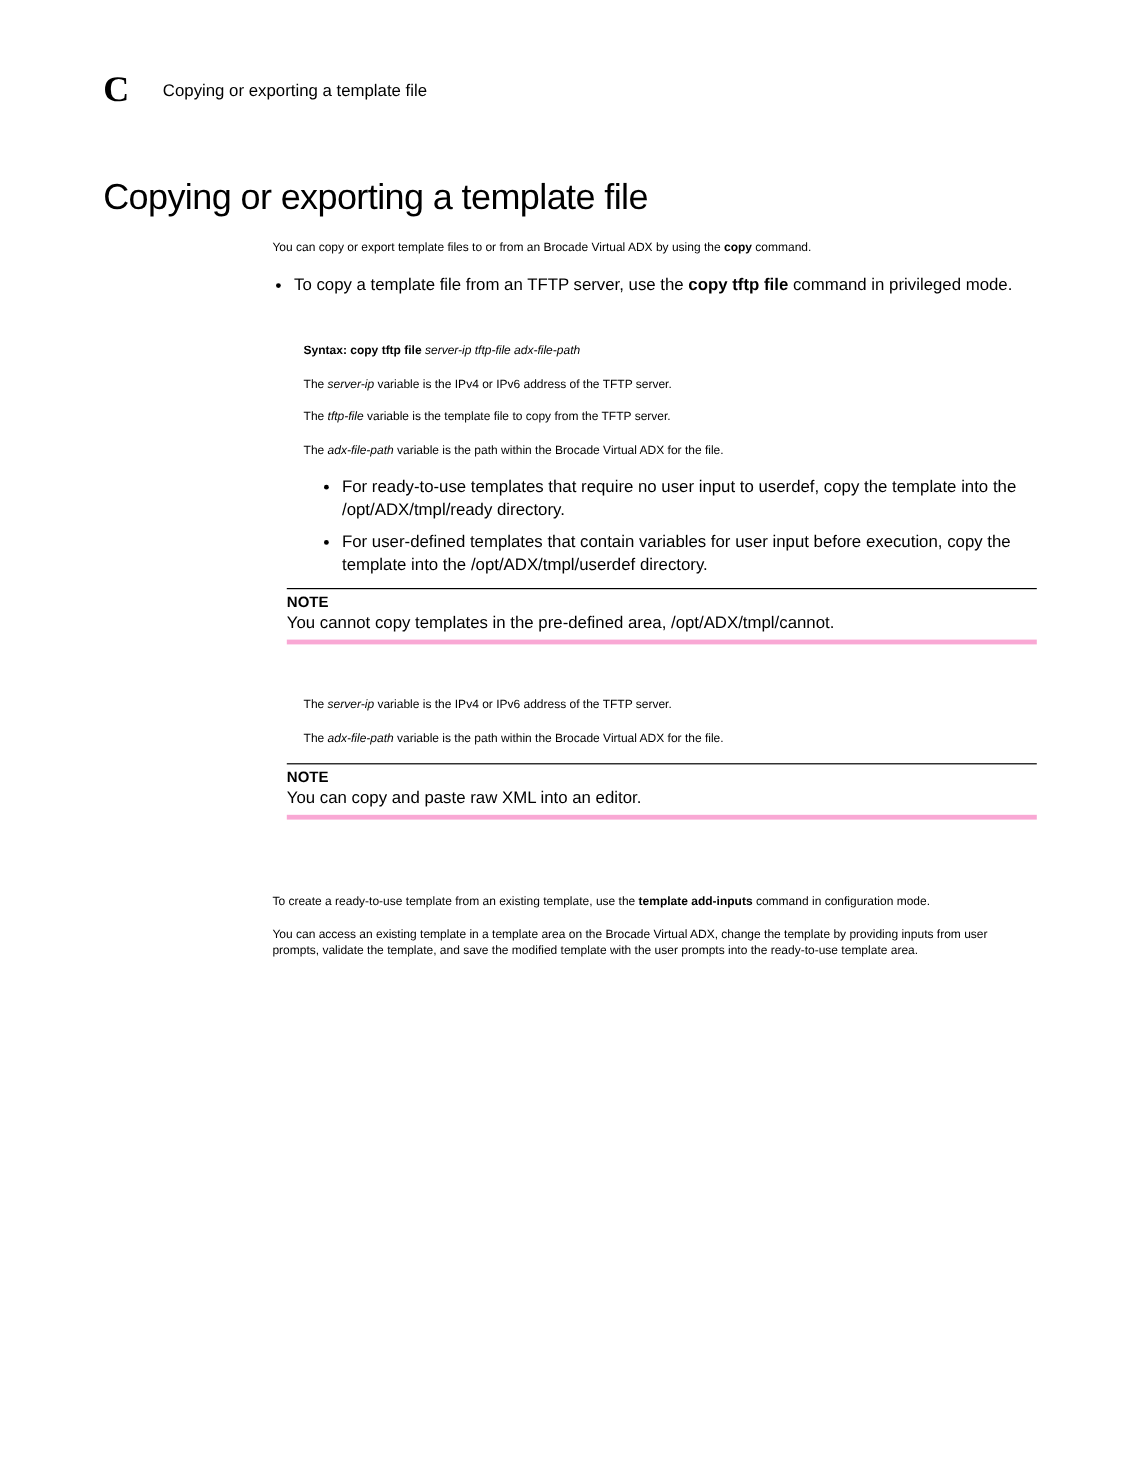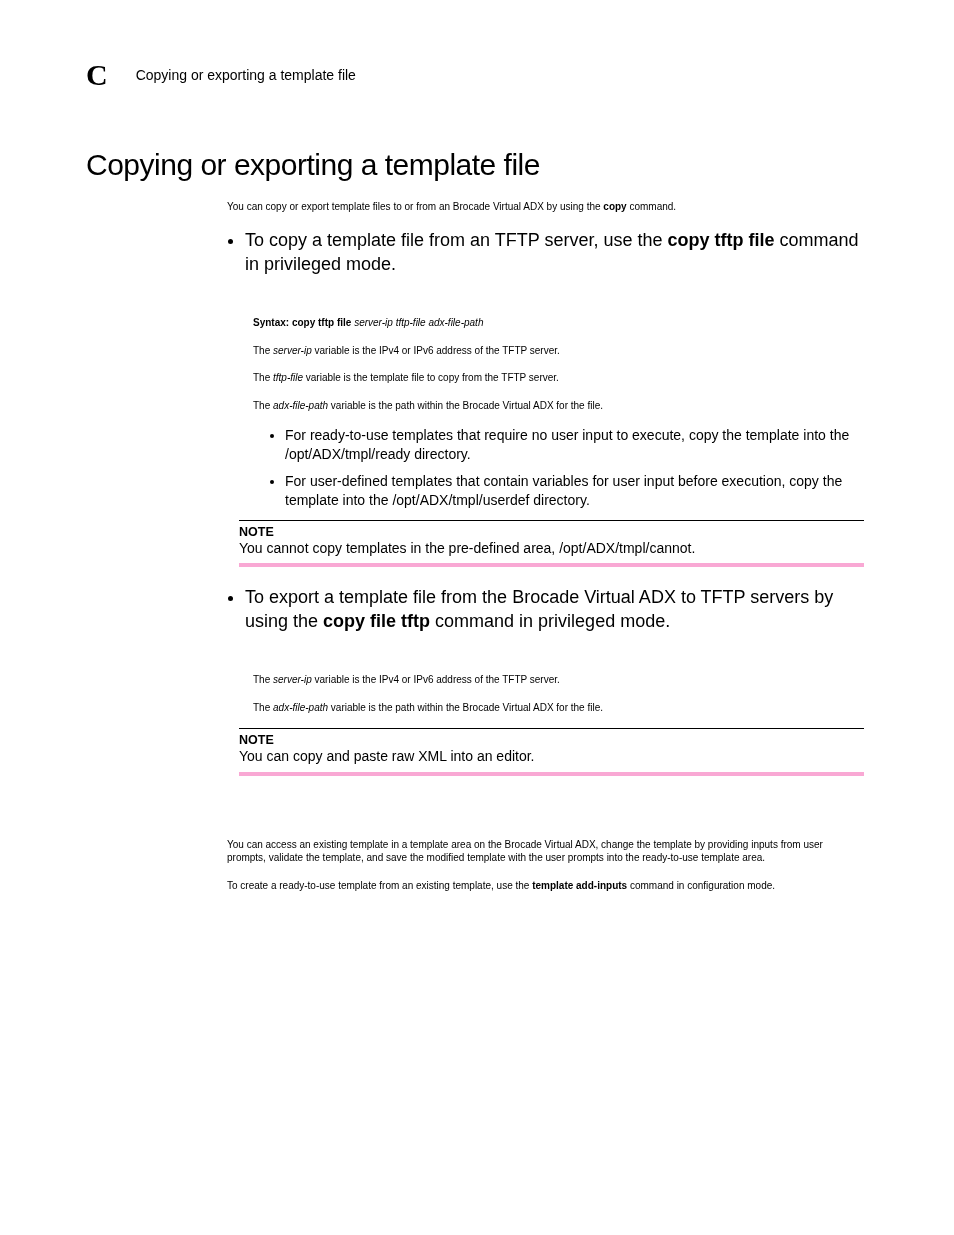--- a/index.html
+++ b/index.html
@@ -38,21 +38,21 @@
     font-family: Arial, Helvetica, sans-serif;
     font-stretch: condensed;
     font-weight: 400;
     font-size: 30px;
     letter-spacing: -0.5px;
     margin: 0 0 18px 0;
   }
   .body-indent { margin-left: 141px; width: 637px; }
   p { font-size: 10px; line-height: 1.35; margin: 0 0 14px 0; }
   ul.bullets { list-style: disc; padding-left: 18px; margin: 0 0 14px 0; }
-  ul.bullets > li { font-size: 18px; line-height: 1.35; margin-bottom: 10px; }
+  ul.bullets > li { font-size: 14px; line-height: 1.35; margin-bottom: 10px; }
   ul.sub { list-style: disc; padding-left: 22px; margin: 0 0 10px 10px; }
   ul.sub > li { font-size: 14px; line-height: 1.35; margin-bottom: 8px; }
   .syntax-block { margin-left: 26px; }
   .note {
     border-top: 1.5px solid #000;
     border-bottom: 4px solid #f9a8d4;
     padding: 4px 0 6px 0;
     margin: 6px 0 18px 12px;
   }
   .note .note-label { font-size: 12.5px; font-weight: 700; }
@@ -94,35 +94,30 @@
         <span>The </span><span class="i">server-ip</span><span> variable is the IPv4 or IPv6 address of the TFTP server.</span>
       </p>
       <p>
         <span>The </span><span class="i">tftp-file</span><span> variable is the template file to copy from the TFTP server.</span>
       </p>
       <p>
         <span>The </span><span class="i">adx-file-path</span><span> variable is the path within the Brocade Virtual ADX for the file.</span>
       </p>
 
       <ul class="sub">
-        <li>For ready-to-use templates that require no user input to execute, copy the template into the /opt/ADX/tmpl/ready directory.</li>
+        <li>For ready-to-use templates that require no user input to userdef, copy the template into the /opt/ADX/tmpl/ready directory.</li>
         <li>For user-defined templates that contain variables for user input before execution, copy the template into the /opt/ADX/tmpl/userdef directory.</li>
       </ul>
     </div>
 
     <div class="note">
       <div class="note-label">NOTE</div>
       <div class="note-text">You cannot copy templates in the pre-defined area, /opt/ADX/tmpl/cannot.</div>
     </div>
 
-    <ul class="bullets">
-      <li>
-        <span>To export a template file from the Brocade Virtual ADX to TFTP servers by using the </span><span class="b">copy file tftp</span><span> command in privileged mode.</span>
-      </li>
-    </ul>
 
     <div class="gap-md"></div>
 
     <div class="syntax-block">
       <p>
         <span>The </span><span class="i">server-ip</span><span> variable is the IPv4 or IPv6 address of the TFTP server.</span>
       </p>
       <p>
         <span>The </span><span class="i">adx-file-path</span><span> variable is the path within the Brocade Virtual ADX for the file.</span>
       </p>
@@ -131,18 +126,18 @@
     <div class="note">
       <div class="note-label">NOTE</div>
       <div class="note-text">You can copy and paste raw XML into an editor.</div>
     </div>
   </div>
 
   <div class="gap-lg"></div>
 
 
   <div class="body-indent">
-    <p>You can access an existing template in a template area on the Brocade Virtual ADX, change the template by providing inputs from user prompts, validate the template, and save the modified template with the user prompts into the ready-to-use template area.</p>
     <p>
       <span>To create a ready-to-use template from an existing template, use the </span><span class="b">template add-inputs</span><span> command in configuration mode.</span>
     </p>
+    <p>You can access an existing template in a template area on the Brocade Virtual ADX, change the template by providing inputs from user prompts, validate the template, and save the modified template with the user prompts into the ready-to-use template area.</p>
   </div>
 </div>
 
 </body></html>

